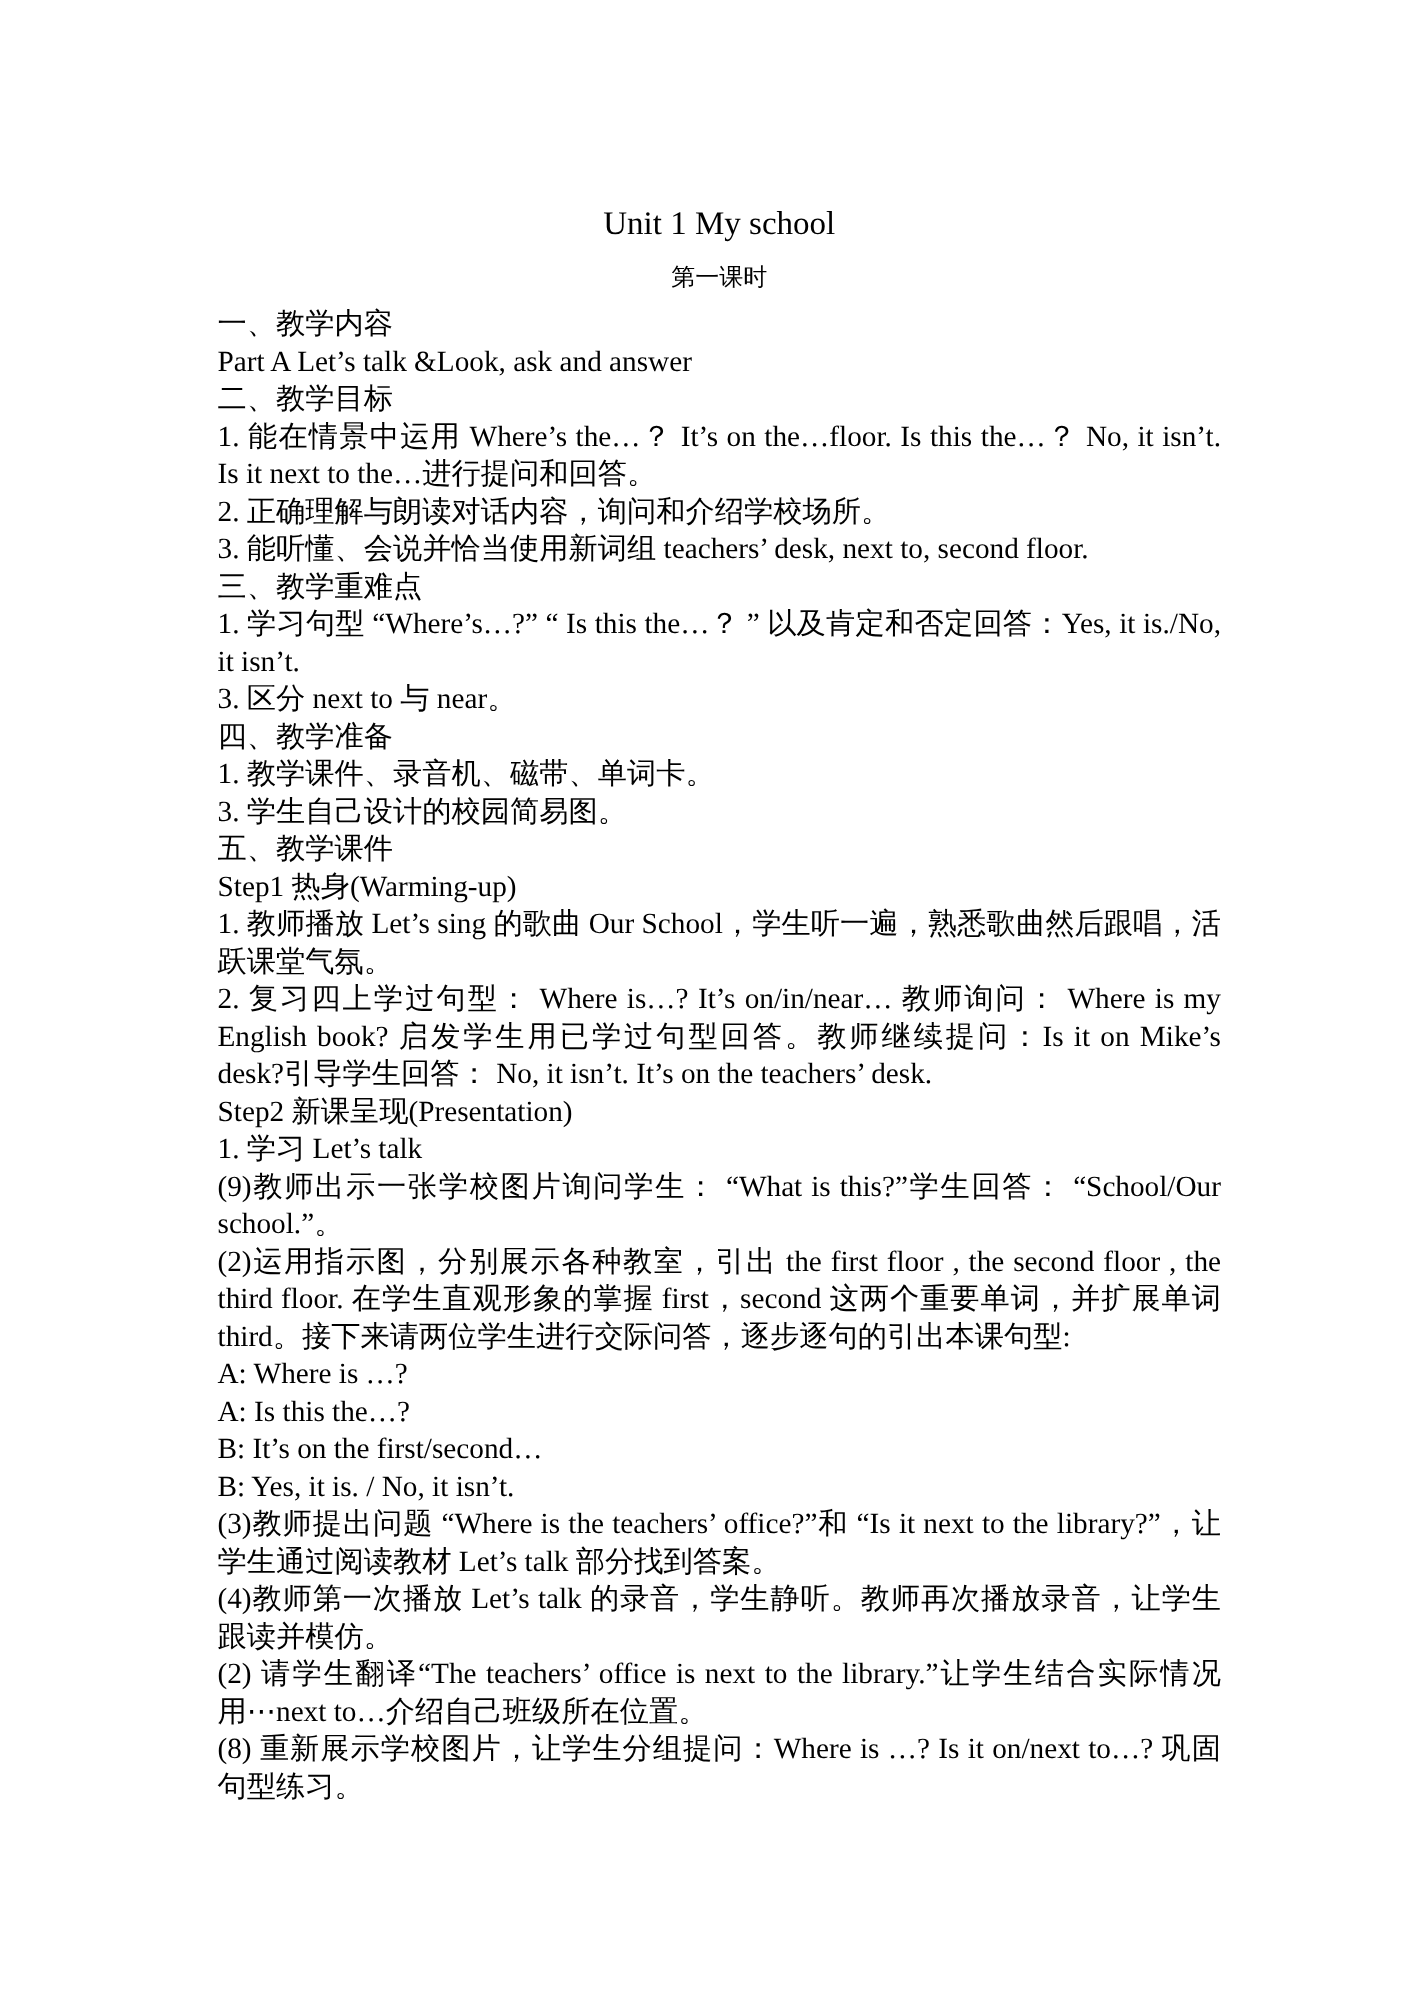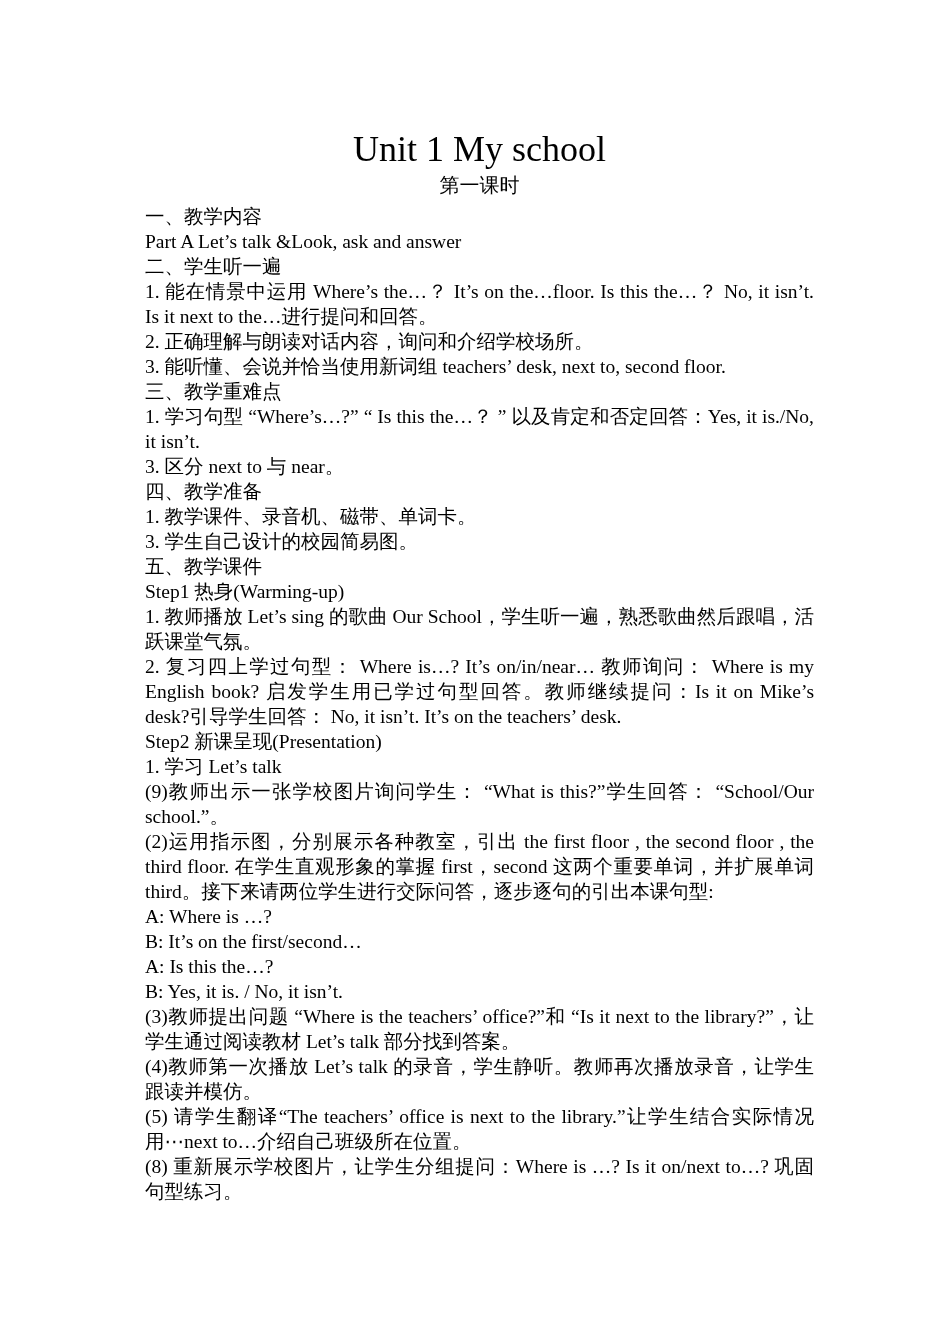--- a/index.html
+++ b/index.html
@@ -16,29 +16,29 @@
   }
   .page {
     box-sizing: border-box;
     width: 950px;
     height: 1344px;
     padding: 126px 136px 40px 145px;
     background: #ffffff;
   }
   .doc-title {
     margin: 0;
-    font-size: 36px;
+    font-size: 22px;
     font-weight: 400;
     line-height: 46px;
     text-align: center;
     white-space: nowrap;
   }
   .doc-subtitle {
     margin: 0;
-    font-size: 20px;
+    font-size: 16px;
     font-weight: 400;
     line-height: 27px;
     text-align: center;
   }
   .doc-body {
     margin-top: 5px;
   }
   .doc-body p {
     margin: 0;
     font-size: 19.5px;
@@ -49,40 +49,40 @@
 </style>
 </head>
 <body>
 
 <div class="page">
   <h1 class="doc-title">Unit 1 My school</h1>
   <div class="doc-subtitle">第一课时</div>
   <div class="doc-body">
     <p>一、教学内容</p>
     <p>Part A Let’s talk &amp;Look, ask and answer</p>
-    <p>二、学生听一遍</p>
+    <p>二、教学目标</p>
     <p>1. 能在情景中运用 Where’s the…？ It’s on the…floor. Is this the…？ No, it isn’t. Is it next to the…进行提问和回答。</p>
     <p>2. 正确理解与朗读对话内容，询问和介绍学校场所。</p>
     <p>3. 能听懂、会说并恰当使用新词组 teachers’ desk, next to, second floor.</p>
     <p>三、教学重难点</p>
     <p>1. 学习句型 “Where’s…?” “ Is this the…？ ” 以及肯定和否定回答：Yes, it is./No, it isn’t.</p>
     <p>3. 区分 next to 与 near。</p>
     <p>四、教学准备</p>
     <p>1. 教学课件、录音机、磁带、单词卡。</p>
     <p>3. 学生自己设计的校园简易图。</p>
     <p>五、教学课件</p>
     <p>Step1 热身(Warming-up)</p>
     <p>1. 教师播放 Let’s sing 的歌曲 Our School，学生听一遍，熟悉歌曲然后跟唱，活跃课堂气氛。</p>
     <p>2. 复习四上学过句型： Where is…? It’s on/in/near… 教师询问： Where is my English book? 启发学生用已学过句型回答。教师继续提问：Is it on Mike’s desk?引导学生回答： No, it isn’t. It’s on the teachers’ desk.</p>
     <p>Step2 新课呈现(Presentation)</p>
     <p>1. 学习 Let’s talk</p>
     <p>(9)教师出示一张学校图片询问学生： “What is this?”学生回答： “School/Our school.”。</p>
     <p>(2)运用指示图，分别展示各种教室，引出 the first floor , the second floor , the third floor. 在学生直观形象的掌握 first，second 这两个重要单词，并扩展单词 third。接下来请两位学生进行交际问答，逐步逐句的引出本课句型:</p>
     <p>A: Where is …?</p>
+    <p>A: Is this the…?</p>
     <p>B: It’s on the first/second…</p>
-    <p>A: Is this the…?</p>
     <p>B: Yes, it is. / No, it isn’t.</p>
     <p>(3)教师提出问题 “Where is the teachers’ office?”和 “Is it next to the library?”，让学生通过阅读教材 Let’s talk 部分找到答案。</p>
     <p>(4)教师第一次播放 Let’s talk 的录音，学生静听。教师再次播放录音，让学生跟读并模仿。</p>
-    <p>(5) 请学生翻译“The teachers’ office is next to the library.”让学生结合实际情况用⋯next to…介绍自己班级所在位置。</p>
+    <p>(2) 请学生翻译“The teachers’ office is next to the library.”让学生结合实际情况用⋯next to…介绍自己班级所在位置。</p>
     <p>(8) 重新展示学校图片，让学生分组提问：Where is …? Is it on/next to…? 巩固句型练习。</p>
   </div>
 </div>
 
 </body></html>

